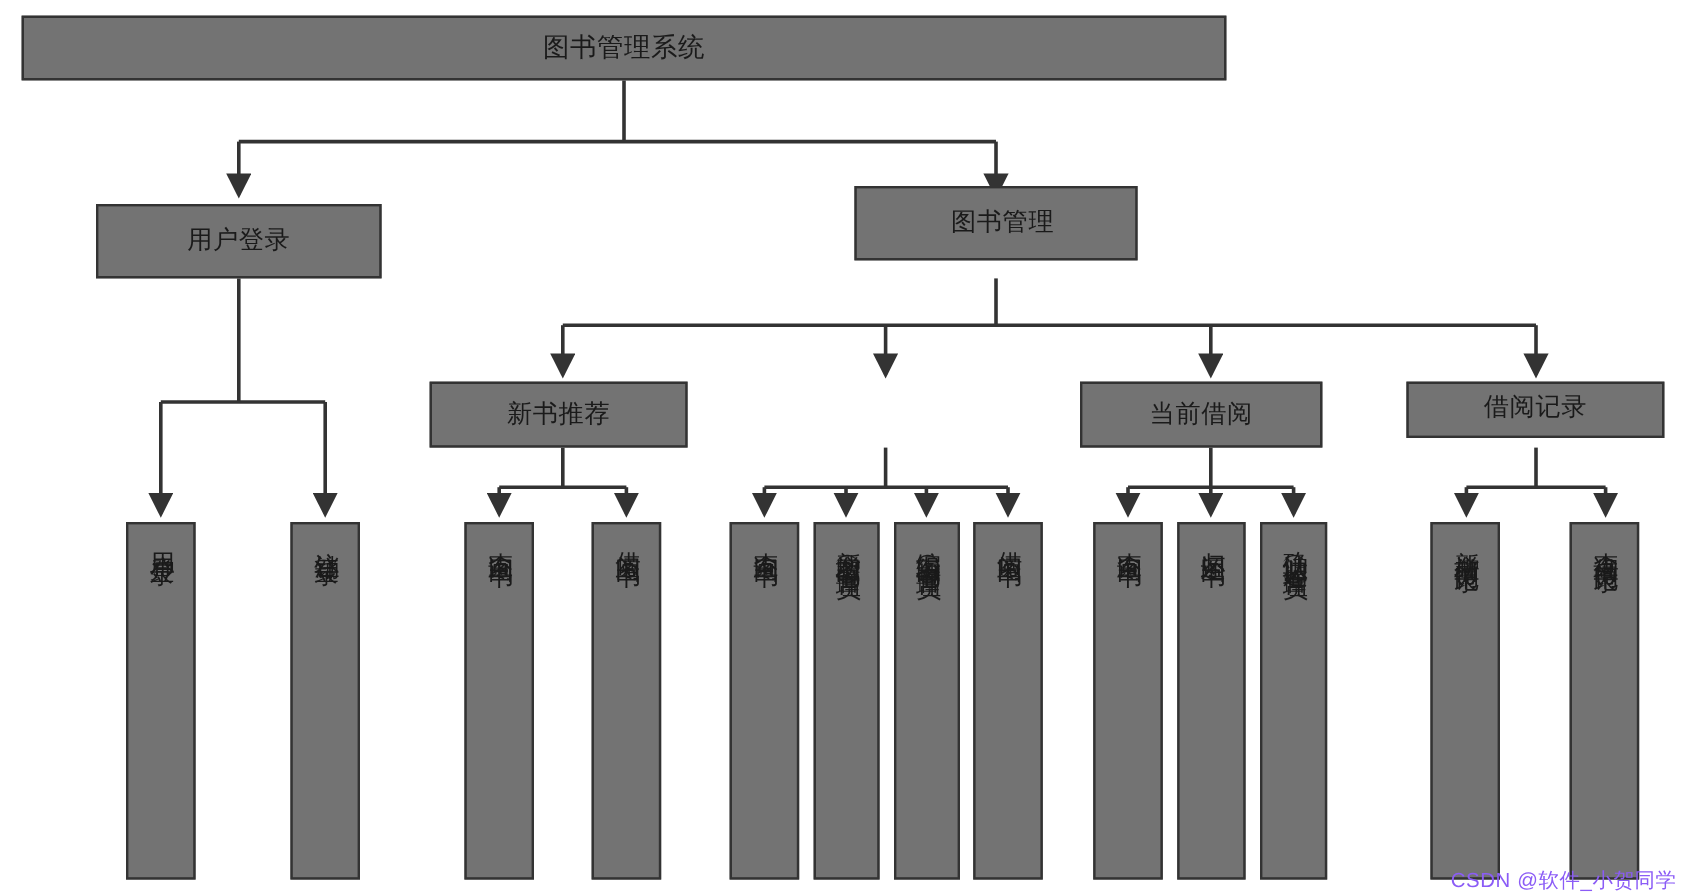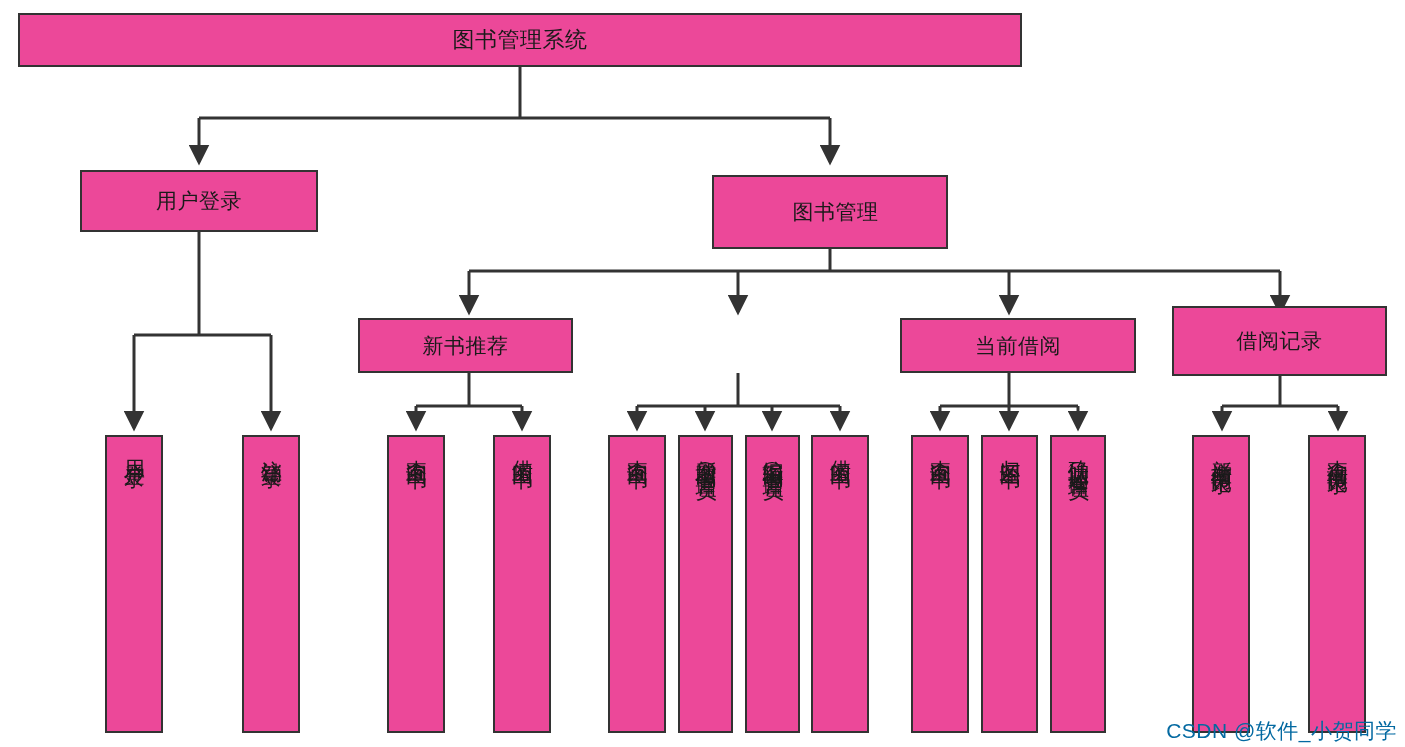--- a/index.html
+++ b/index.html
@@ -22,21 +22,21 @@
     left: 0;
     top: 0;
     width: 1405px;
     height: 747px;
     pointer-events: none;
   }
   .node {
     position: absolute;
     box-sizing: border-box;
     border: 2px solid #333333;
-    background: #ec4899;
+    background: #737373;
     display: flex;
     align-items: center;
     justify-content: center;
     color: #1a1a1a;
   }
   .node-label {
     display: block;
     text-align: center;
     letter-spacing: 0.5px;
   }
@@ -62,22 +62,22 @@
     white-space: normal;
     max-height: 286px;
   }
   .v-node.tall .node-label {
     max-height: 292px;
   }
   #watermark {
     position: absolute;
     right: 8px;
     bottom: 2px;
-    font-size: 21px;
-    color: #0369a1;
+    font-size: 17px;
+    color: #8b5cf6;
     white-space: nowrap;
     letter-spacing: 0.5px;
   }
 </style>
 </head>
 <body>
 
 <div id="canvas">
 
   <svg id="edges" viewBox="0 0 1405 747" xmlns="http://www.w3.org/2000/svg">
@@ -131,34 +131,34 @@
   </svg>
 
   <div class="node h-node" id="node-root" style="left:18px; top:13px; width:1004px; height:54px;">
     <span class="node-label">图书管理系统</span>
   </div>
 
   <div class="node h-node" id="node-user-login" style="left:80px; top:170px; width:238px; height:62px;">
     <span class="node-label">用户登录</span>
   </div>
 
-  <div class="node h-node" id="node-book-manage" style="left:712px; top:175px; width:236px; height:74px;padding-left:11px;">
+  <div class="node h-node" id="node-book-manage" style="left:712px; top:155px; width:236px; height:62px;padding-left:11px;">
     <span class="node-label">图书管理</span>
   </div>
 
   <div class="node h-node" id="node-new-book-rec" style="left:358px; top:318px; width:215px; height:55px;">
     <span class="node-label">新书推荐</span>
   </div>
 
 
-  <div class="node h-node" id="node-current-borrow" style="left:900px; top:318px; width:236px; height:55px;">
+  <div class="node h-node" id="node-current-borrow" style="left:900px; top:318px; width:202px; height:55px;">
     <span class="node-label">当前借阅</span>
   </div>
 
-  <div class="node h-node" id="node-borrow-record" style="left:1172px; top:306px; width:215px; height:70px;">
+  <div class="node h-node" id="node-borrow-record" style="left:1172px; top:318px; width:215px; height:47px;font-family:Liberation Mono, monospace;">
     <span class="node-label">借阅记录</span>
   </div>
 
   <div class="node v-node" style="left:105px; top:435px; width:58px; height:298px;">
     <span class="node-label">用户登录</span>
   </div>
 
   <div class="node v-node" style="left:242px; top:435px; width:58px; height:298px;">
     <span class="node-label">注销登录</span>
   </div>

